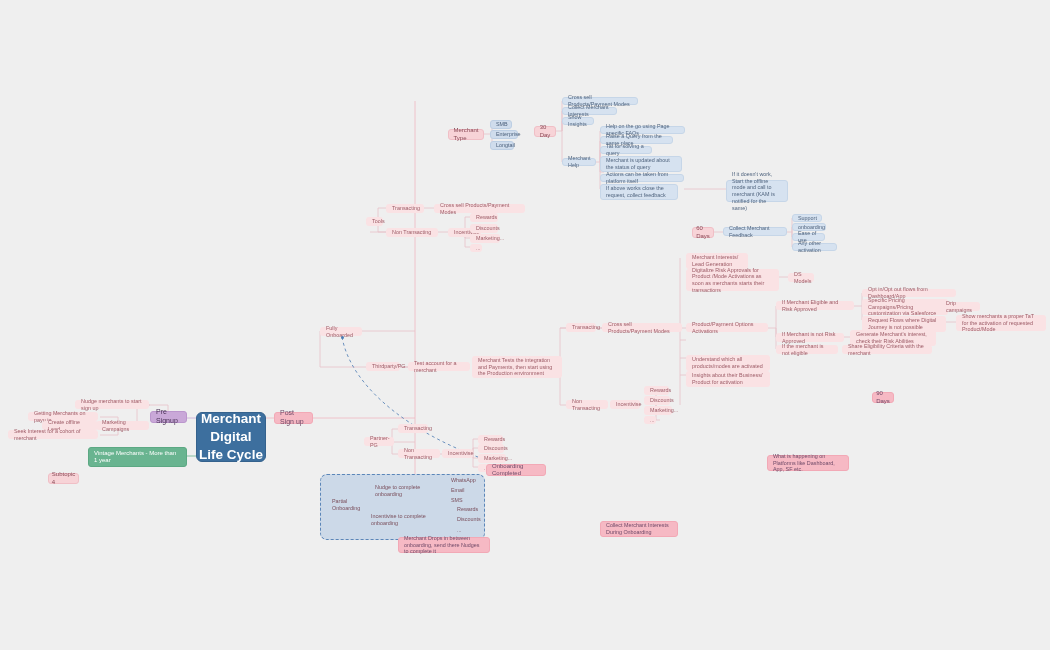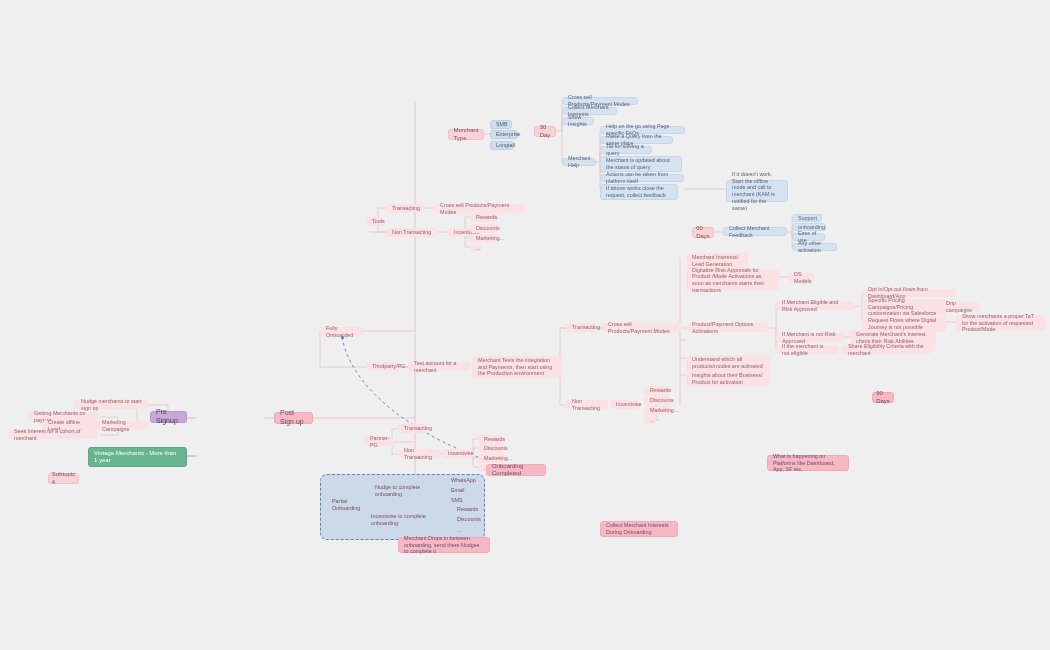--- a/index.html
+++ b/index.html
@@ -139,20 +139,21 @@
       <path d="M936 322 H958"></path>
       <path d="M843 337 H850"></path>
       <path d="M814 349 H838"></path>
       <path d="M680 358 H686"></path>
       <path d="M680 375 H686"></path>
     </g>
 
     <path d="M342 337 C352 392 420 438 492 462" fill="none" stroke="#5b86b8" stroke-width="0.9" stroke-dasharray="3,3"></path>
   </svg>
 
+  <div class="node center" style="left:196px;top:412px;width:70px;height:50px;">Merchant Digital Life Cycle</div>
 
   <div class="node purple lbl t7" style="left:150px;top:411px;width:37px;height:12px;justify-content:center;">Pre Signup</div>
   <div class="node green lbl t6" style="left:88px;top:447px;width:99px;height:20px;">Vintage Merchants - More than 1 year</div>
   <div class="node pink lbl t6" style="left:48px;top:473px;width:31px;height:11px;justify-content:center;">Subtopic 4</div>
 
   <div class="node pink-plain lbl" style="left:75px;top:400px;width:74px;height:9px;">Nudge merchants to start sign up</div>
   <div class="node pink-plain lbl" style="left:28px;top:412px;width:70px;height:9px;">Getting Merchants on payu.in</div>
   <div class="node pink-plain lbl" style="left:42px;top:421px;width:56px;height:9px;">Create offline Lead</div>
   <div class="node pink-plain lbl" style="left:8px;top:430px;width:90px;height:9px;">Seek Interest for a cohort of merchant</div>
   <div class="node pink-plain lbl" style="left:96px;top:421px;width:53px;height:9px;">Marketing Campaigns</div>

